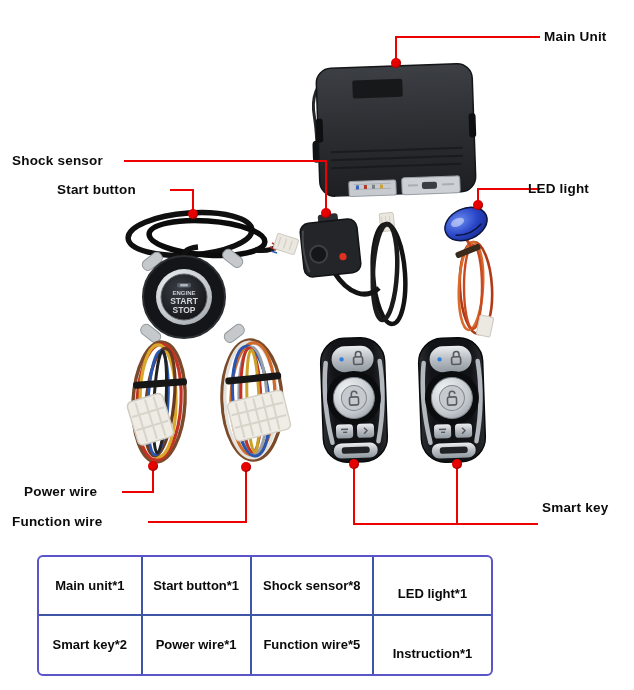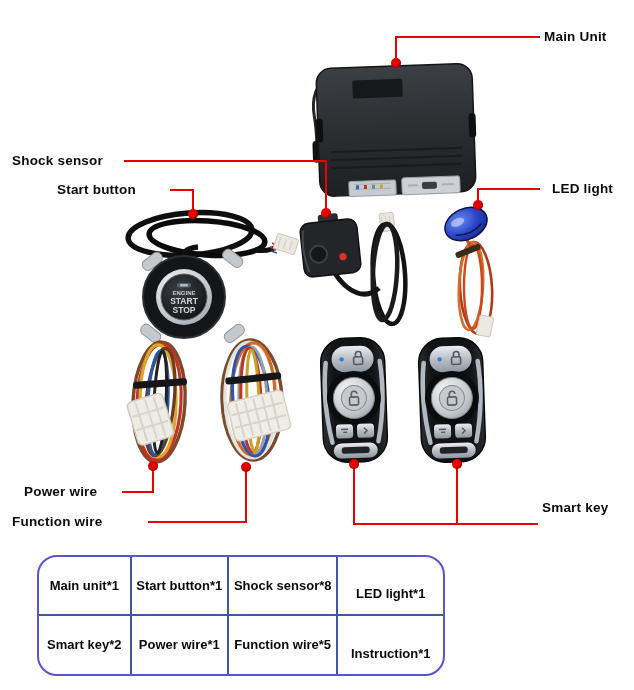--- a/index.html
+++ b/index.html
@@ -14,22 +14,22 @@
   .hline,.vline{position:absolute;background:#ed0000;}
   .hline{height:2px;}
   .vline{width:2px;}
   .dot{
     position:absolute;width:10px;height:10px;border-radius:50%;
     background:#e60000;box-shadow:inset -1px -1px 1px rgba(120,0,0,.6);
   }
   svg{position:absolute;left:0;top:0;}
   
   .parts-table{
-    position:absolute;left:37px;top:555px;width:408px;height:121px;
-    border:2px solid #5a55c8;border-radius:20px;overflow:hidden;
+    position:absolute;left:37px;top:555px;width:456px;height:121px;
+    border:2px solid #5a55c8;border-radius:6px;overflow:hidden;
     display:grid;grid-template-columns:116fr 122fr 137fr 131fr;
     grid-template-rows:1fr 1fr;background:#ffffff;box-sizing:border-box;
   }
   .parts-cell{
     display:flex;align-items:center;justify-content:center;
     font-size:13px;font-weight:bold;color:#0a0a0a;
     border-right:2px solid #3f55a5;border-bottom:2px solid #3f55a5;
   }
   .parts-cell.last-col{border-right:none;margin-top:17px;}
   .parts-cell.last-row{border-bottom:none;}
@@ -268,21 +268,21 @@
 
   <div class="hline" style="left:353px;top:523px;width:185px;"></div>
   <div class="vline" style="left:353px;top:467px;height:58px;"></div>
   <div class="vline" style="left:456px;top:467px;height:58px;"></div>
   <div class="dot" style="left:349px;top:459px;"></div>
   <div class="dot" style="left:452px;top:459px;"></div>
 
   <div class="callout-label" style="left:544px;top:29px;">Main Unit</div>
   <div class="callout-label" style="left:12px;top:153px;">Shock sensor</div>
   <div class="callout-label" style="left:57px;top:182px;">Start button</div>
-  <div class="callout-label" style="left:552px;top:181px;">LED light</div>
+  <div class="callout-label" style="left:528px;top:181px;">LED light</div>
   <div class="callout-label" style="left:24px;top:484px;">Power wire</div>
   <div class="callout-label" style="left:12px;top:514px;">Function wire</div>
   <div class="callout-label" style="left:542px;top:500px;">Smart key</div>
 
   <div class="parts-table">
     <div class="parts-cell">Main unit*1</div>
     <div class="parts-cell">Start button*1</div>
     <div class="parts-cell">Shock sensor*8</div>
     <div class="parts-cell last-col">LED light*1</div>
     <div class="parts-cell last-row">Smart key*2</div>

